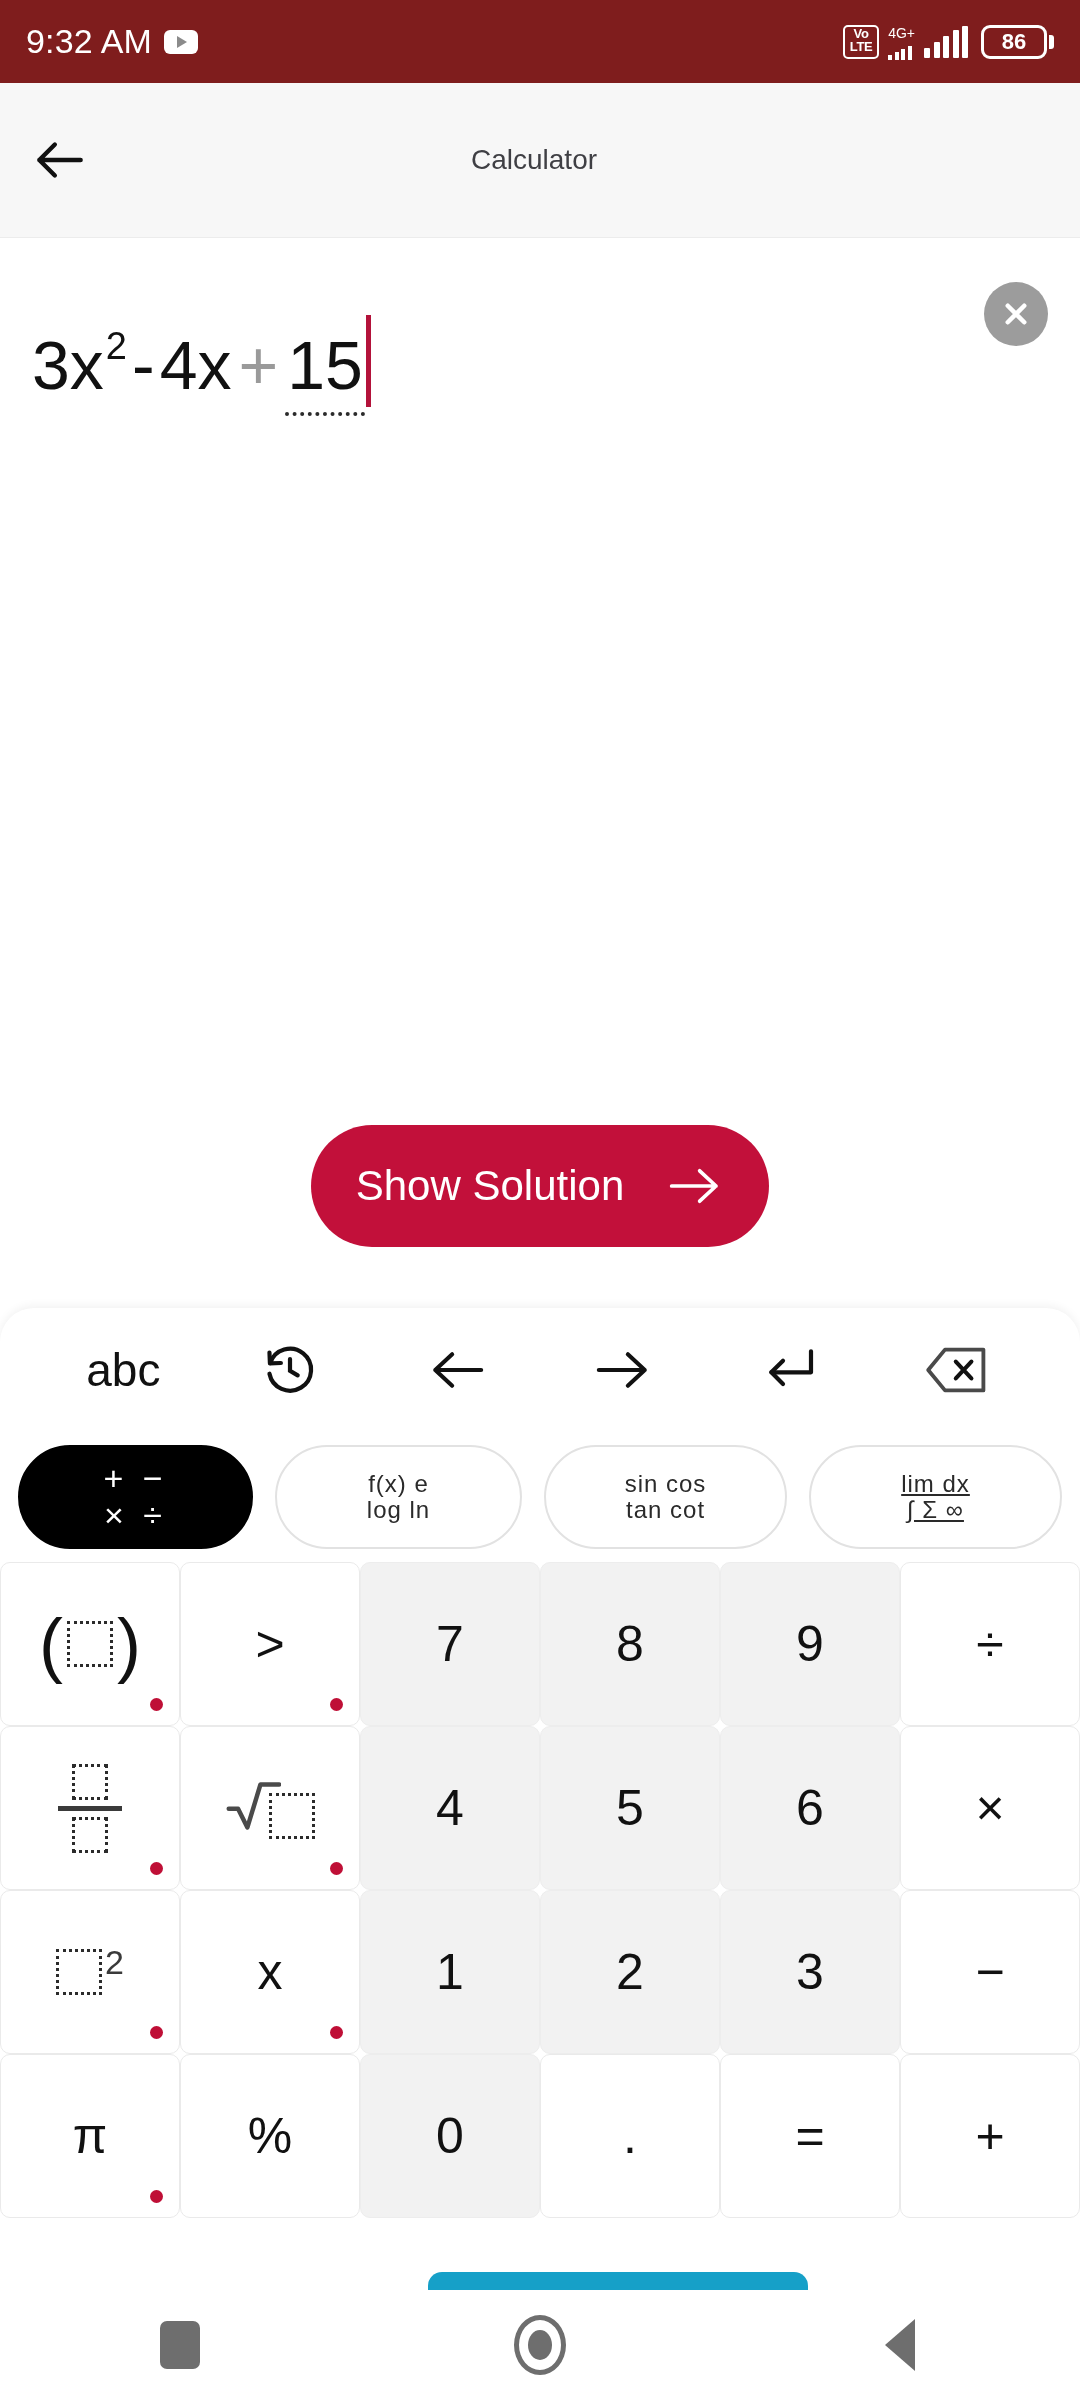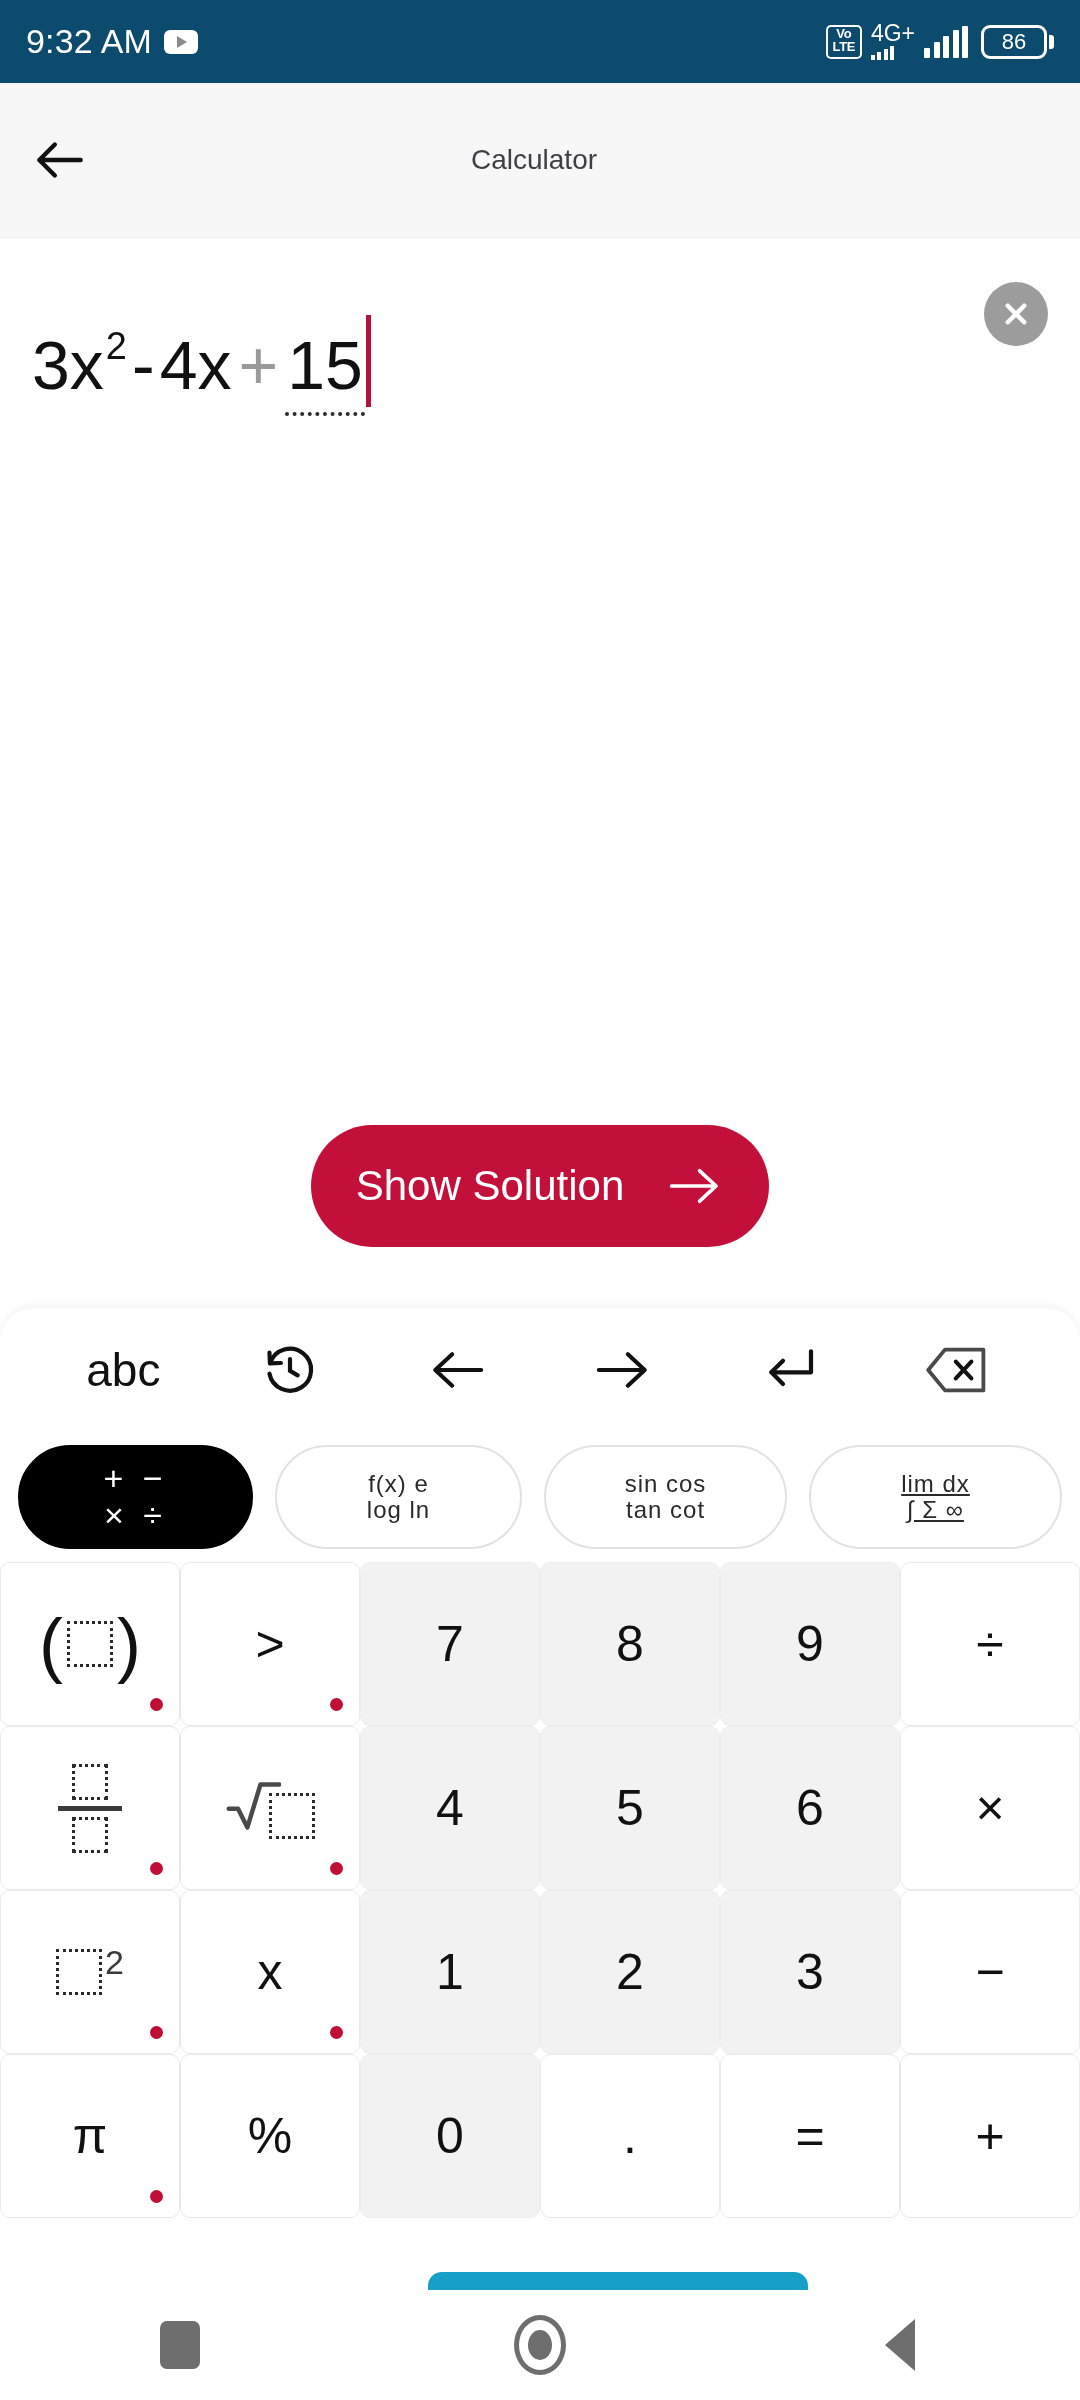--- a/index.html
+++ b/index.html
@@ -6,61 +6,61 @@
   html,body{
     width:1080px; height:2400px;
     font-family:"Liberation Sans", sans-serif;
     background:#ffffff; overflow:hidden;
   }
   #app{ position:relative; width:1080px; height:2400px; background:#ffffff; }
 
   
   .statusbar{
     position:absolute; top:0; left:0; width:1080px; height:83px;
-    background:#0c4a6e; display:flex; align-items:center;
+    background:#7f1d1d; display:flex; align-items:center;
     padding:0 26px; color:#ffffff;
   }
   .sb-left{ display:flex; align-items:center; gap:12px; }
   .sb-clock{ font-size:34px; letter-spacing:.2px; font-weight:400; color:#fff; }
   .yt-icon{
     width:34px; height:24px; background:#ffffff; border-radius:6px;
     display:flex; align-items:center; justify-content:center;
   }
   .yt-icon .tri{
     width:0;height:0;border-left:10px solid #8b8b8b;
     border-top:6px solid transparent;border-bottom:6px solid transparent;
     margin-left:2px;
   }
   .sb-right{ margin-left:auto; display:flex; align-items:center; gap:9px; }
   .volte{
     width:36px;height:34px;border:2.5px solid #fff;border-radius:5px;
     display:flex;flex-direction:column;align-items:center;
     line-height:1; color:#fff; font-size:13px; font-weight:700; letter-spacing:-.3px;
   }
   .netgrp{ display:flex; flex-direction:column; align-items:flex-start; }
-  .netlabel{ font-size:23px; line-height:20px; color:#fff; }
+  .netlabel{ font-size:14px; line-height:20px; color:#fff; }
   .netbars{ display:flex; align-items:flex-end; gap:2.5px; height:17px; }
   .netbars i{ display:block; width:4px; background:#fff; }
   .netbars i:nth-child(1){height:5px}
   .netbars i:nth-child(2){height:8px}
   .netbars i:nth-child(3){height:11px}
   .netbars i:nth-child(4){height:14px}
   .signal{ display:flex; align-items:flex-end; gap:3.5px; height:32px; }
   .signal i{ display:block; width:6px; background:#fff; border-radius:1px;}
   .signal i:nth-child(1){height:10px}
   .signal i:nth-child(2){height:16px}
   .signal i:nth-child(3){height:22px}
   .signal i:nth-child(4){height:28px}
   .signal i:nth-child(5){height:32px}
   .battery{ display:flex; align-items:center; margin-left:4px; }
   .batt-body{
     width:66px;height:34px;border:3px solid #fff;border-radius:9px;
     display:flex;align-items:center;justify-content:center;
   }
-  .batt-body span{ font-size:22px; color:#fff; font-weight:400;}
+  .batt-body span{ font-size:22px; color:#fff; font-weight:700;}
   .batt-cap{ width:5px;height:14px;background:#fff;border-radius:0 3px 3px 0;margin-left:2px;}
 
   
   .appbar{
     position:absolute; top:83px; left:0; width:1080px; height:155px;
     background:#f7f7f7; display:flex; align-items:center;
     border-bottom:1px solid #ececec;
   }
   .backbtn{
     width:120px; height:155px; display:flex; align-items:center; justify-content:center;

